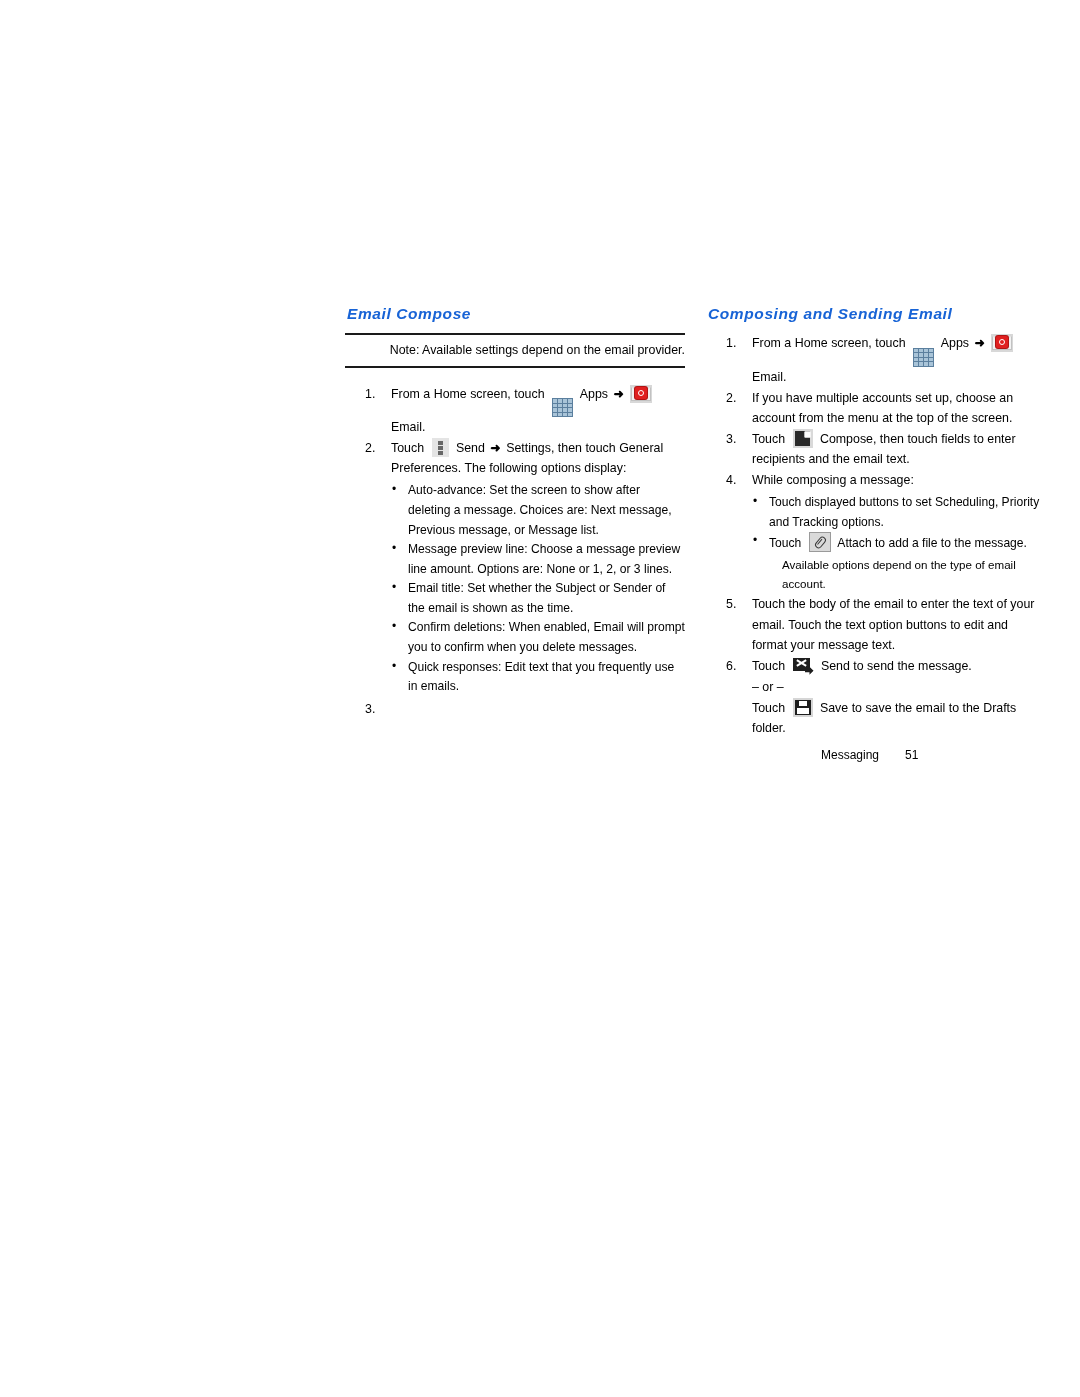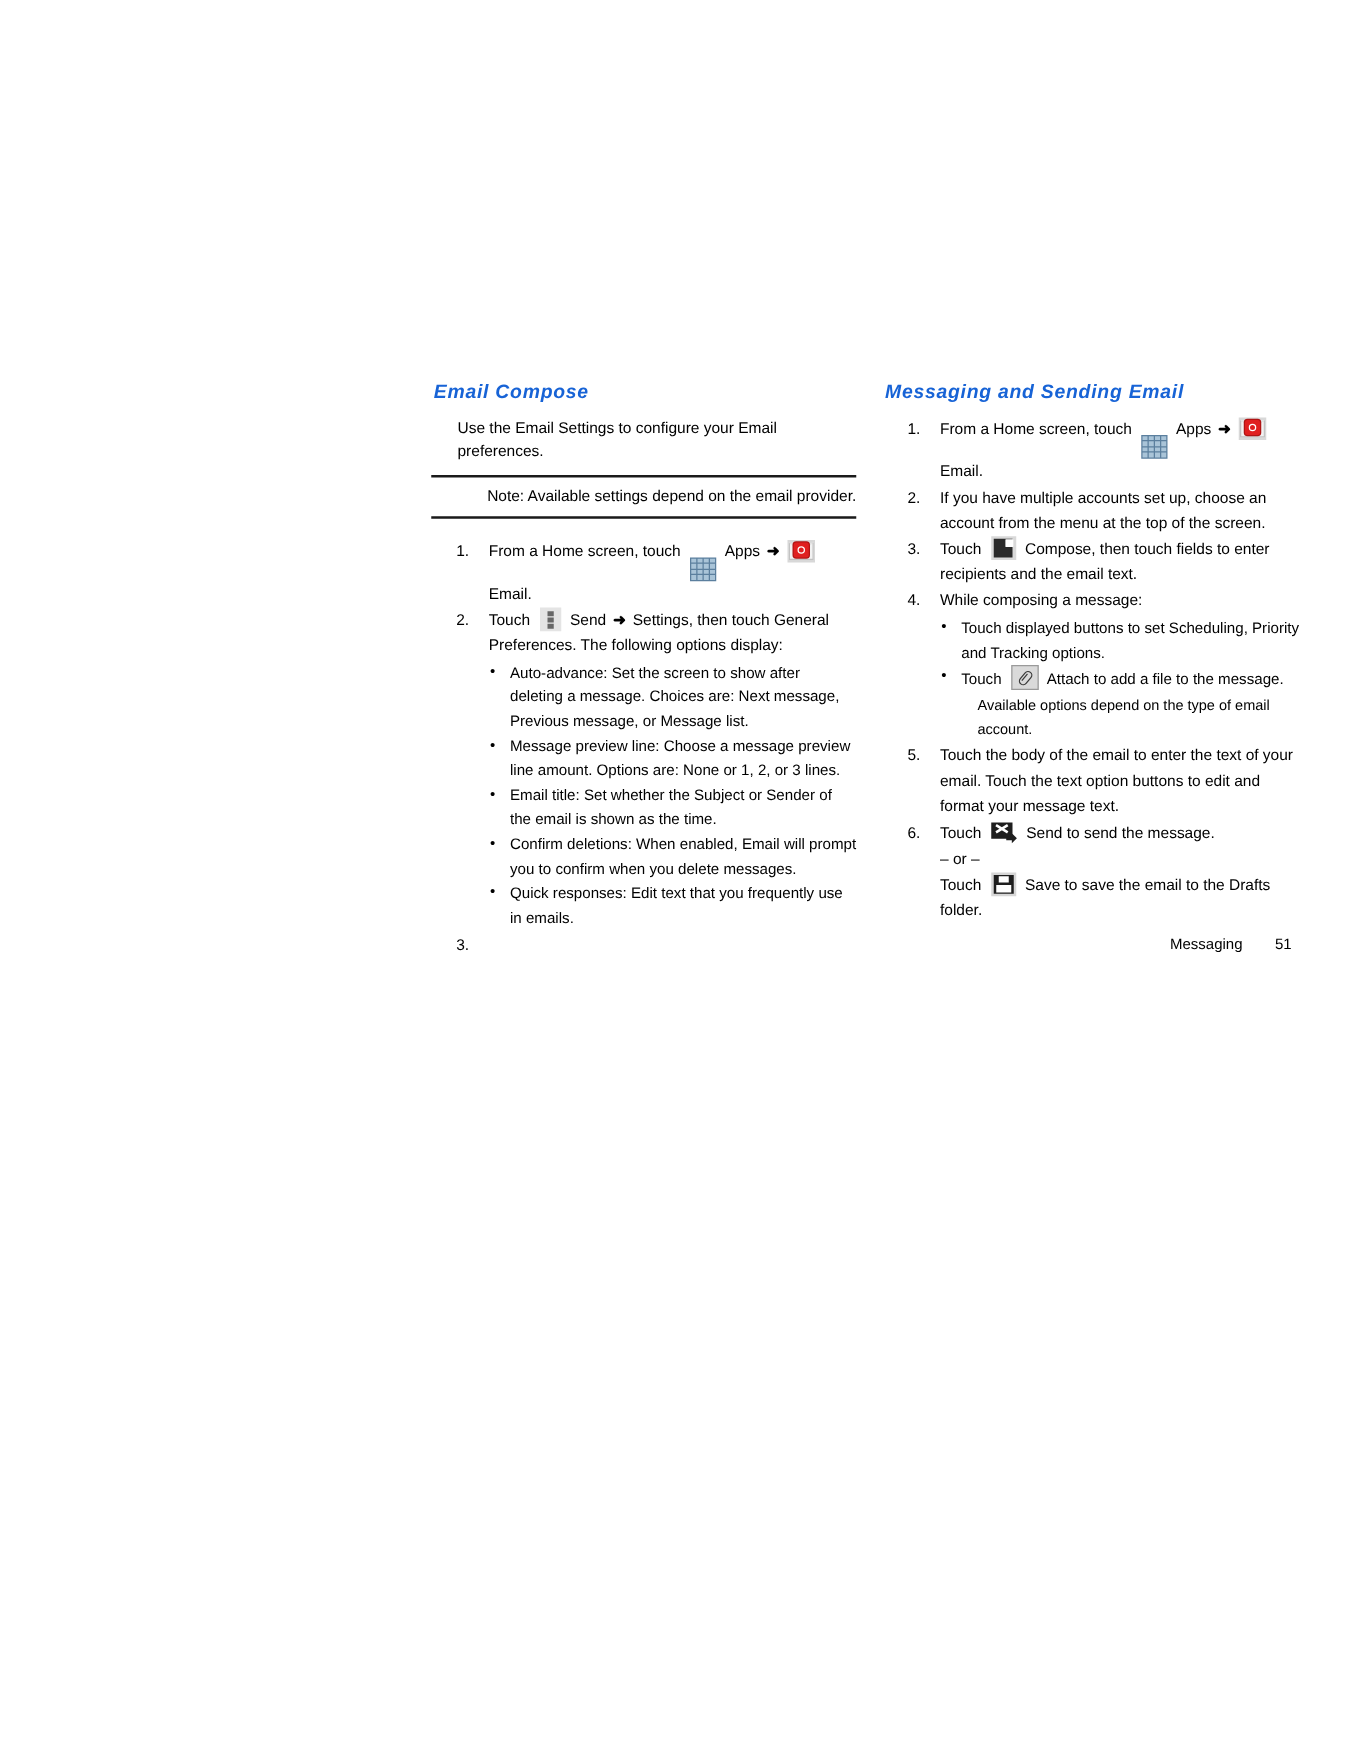--- a/index.html
+++ b/index.html
@@ -303,35 +303,34 @@
   }
 
   
   .footer {
     position: absolute;
     left: 706px;
     top: 748px;
     width: 340px;
     font-size: 12px;
     display: flex;
-    justify-content: flex-end;
+    justify-content: center;
   }
   .footer .chapter { margin-right: 26px; }
   .footer .pageno  { width: 26px; text-align: left; }
 </style>
 </head>
 <body>
 
 <div class="page">
 
   <div class="col col-left">
 
     <div class="section-heading">Email Compose</div>
 
-    <p class="intro">Use the Email Settings to configure your Email preferences.</p>
 
     <div class="note-box">
       <hr class="rule">
       <div class="note-text">Note: Available settings depend on the email provider.</div>
       <hr class="rule">
     </div>
 
     <ol class="steps">
 
       <li>
@@ -386,21 +385,21 @@
 
       <li>
         <span class="num">3.</span>
       </li>
 
     </ol>
   </div>
 
   <div class="col col-right">
 
-    <div class="section-heading">Messaging and Sending Email</div>
+    <div class="section-heading">Composing and Sending Email</div>
 
     <ol class="steps steps-right">
 
       <li>
         <span class="num">1.</span>
         <span>From a Home screen, touch </span><span class="icon icon-apps"><span class="grid">
               <i></i>
               <i></i>
               <i></i>
               <i></i>

